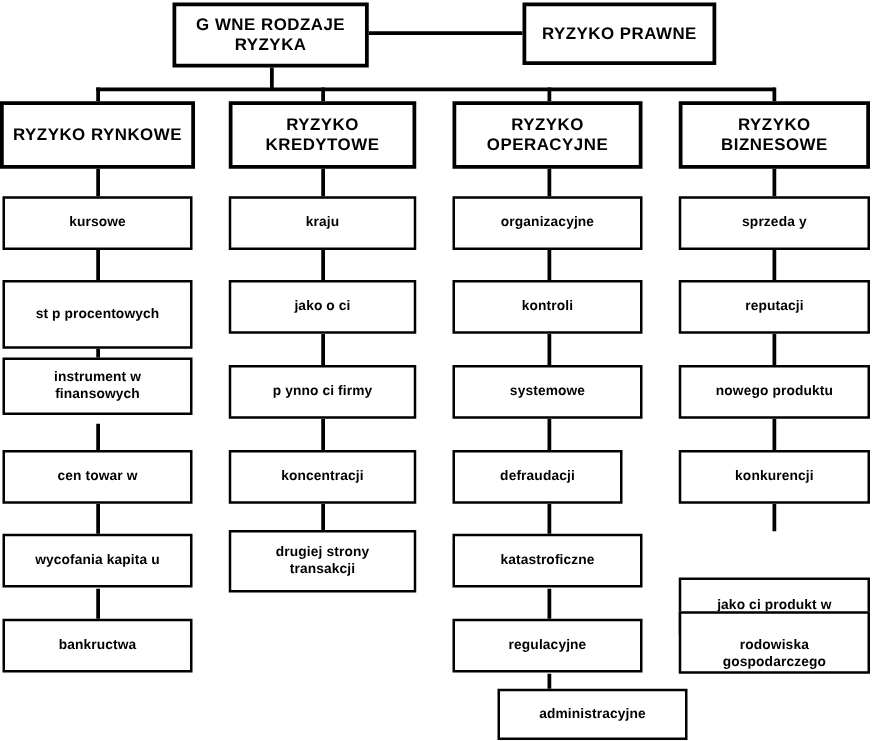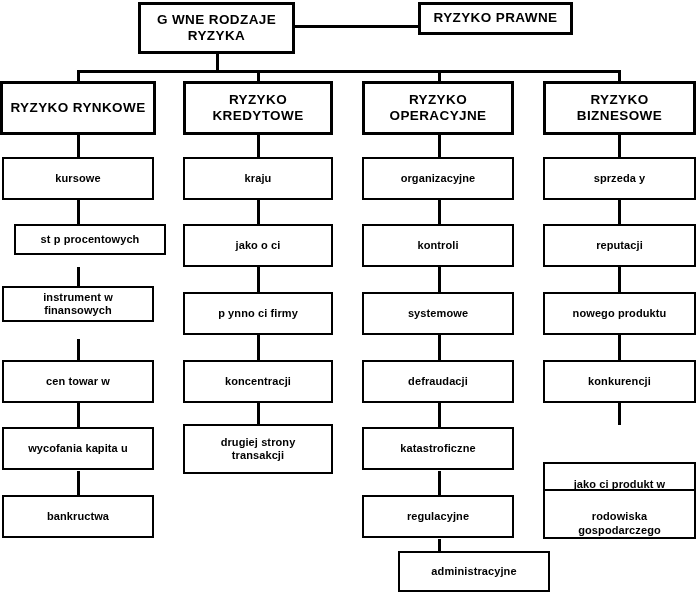--- a/index.html
+++ b/index.html
@@ -102,34 +102,34 @@
   <div class="conn v" style="left:618px; top:267px; height:25px;"></div>
   <div class="conn v" style="left:618px; top:335px; height:25px;"></div>
   <div class="conn v" style="left:618px; top:403px; height:22px;"></div>
   <div class="conn v" style="left:618px; top:471px; height:18px;"></div>
 
   <div class="node title-node" style="left:138px; top:2px; width:157px; height:52px;">
     <span>G   WNE RODZAJE
 RYZYKA</span>
   </div>
 
-  <div class="node title-node" style="left:418px; top:2px; width:155px; height:33px;">
+  <div class="node title-node" style="left:418px; top:2px; width:155px; height:50px;">
     <span>RYZYKO PRAWNE</span>
   </div>
 
   <div class="node header-node" style="left:0px; top:81px; width:156px; height:54px;">
     <span>RYZYKO RYNKOWE</span>
   </div>
   <div class="node item-node" style="left:2px; top:157px; width:152px; height:43px;">
     <span>kursowe</span>
   </div>
-  <div class="node item-node" style="left:14px; top:224px; width:152px; height:31px;text-align:center;">
+  <div class="node item-node" style="left:2px; top:224px; width:152px; height:55px;text-align:center;">
     <span>st  p procentowych</span>
   </div>
-  <div class="node item-node" style="left:2px; top:286px; width:152px; height:36px;justify-content:center;">
+  <div class="node item-node" style="left:2px; top:286px; width:152px; height:46px;justify-content:center;">
     <span>instrument  w
 finansowych</span>
   </div>
   <div class="node item-node" style="left:2px; top:360px; width:152px; height:43px;">
     <span>cen towar  w</span>
   </div>
   <div class="node item-node" style="left:2px; top:427px; width:152px; height:43px;">
     <span>wycofania kapita u</span>
   </div>
   <div class="node item-node" style="left:2px; top:495px; width:152px; height:43px;">
@@ -163,21 +163,21 @@
   </div>
   <div class="node item-node" style="left:362px; top:157px; width:152px; height:43px;">
     <span>organizacyjne</span>
   </div>
   <div class="node item-node" style="left:362px; top:224px; width:152px; height:43px;text-align:right;">
     <span>kontroli</span>
   </div>
   <div class="node item-node" style="left:362px; top:292px; width:152px; height:43px;">
     <span>systemowe</span>
   </div>
-  <div class="node item-node" style="left:362px; top:360px; width:152px; height:43px;">
+  <div class="node item-node" style="left:362px; top:360px; width:136px; height:43px;">
     <span>defraudacji</span>
   </div>
   <div class="node item-node" style="left:362px; top:427px; width:152px; height:43px;">
     <span>katastroficzne</span>
   </div>
   <div class="node item-node" style="left:362px; top:495px; width:152px; height:43px;">
     <span>regulacyjne</span>
   </div>
   <div class="node item-node" style="left:362px; top:551px; width:152px; height:41px;margin-left:36px;">
     <span>administracyjne</span>

